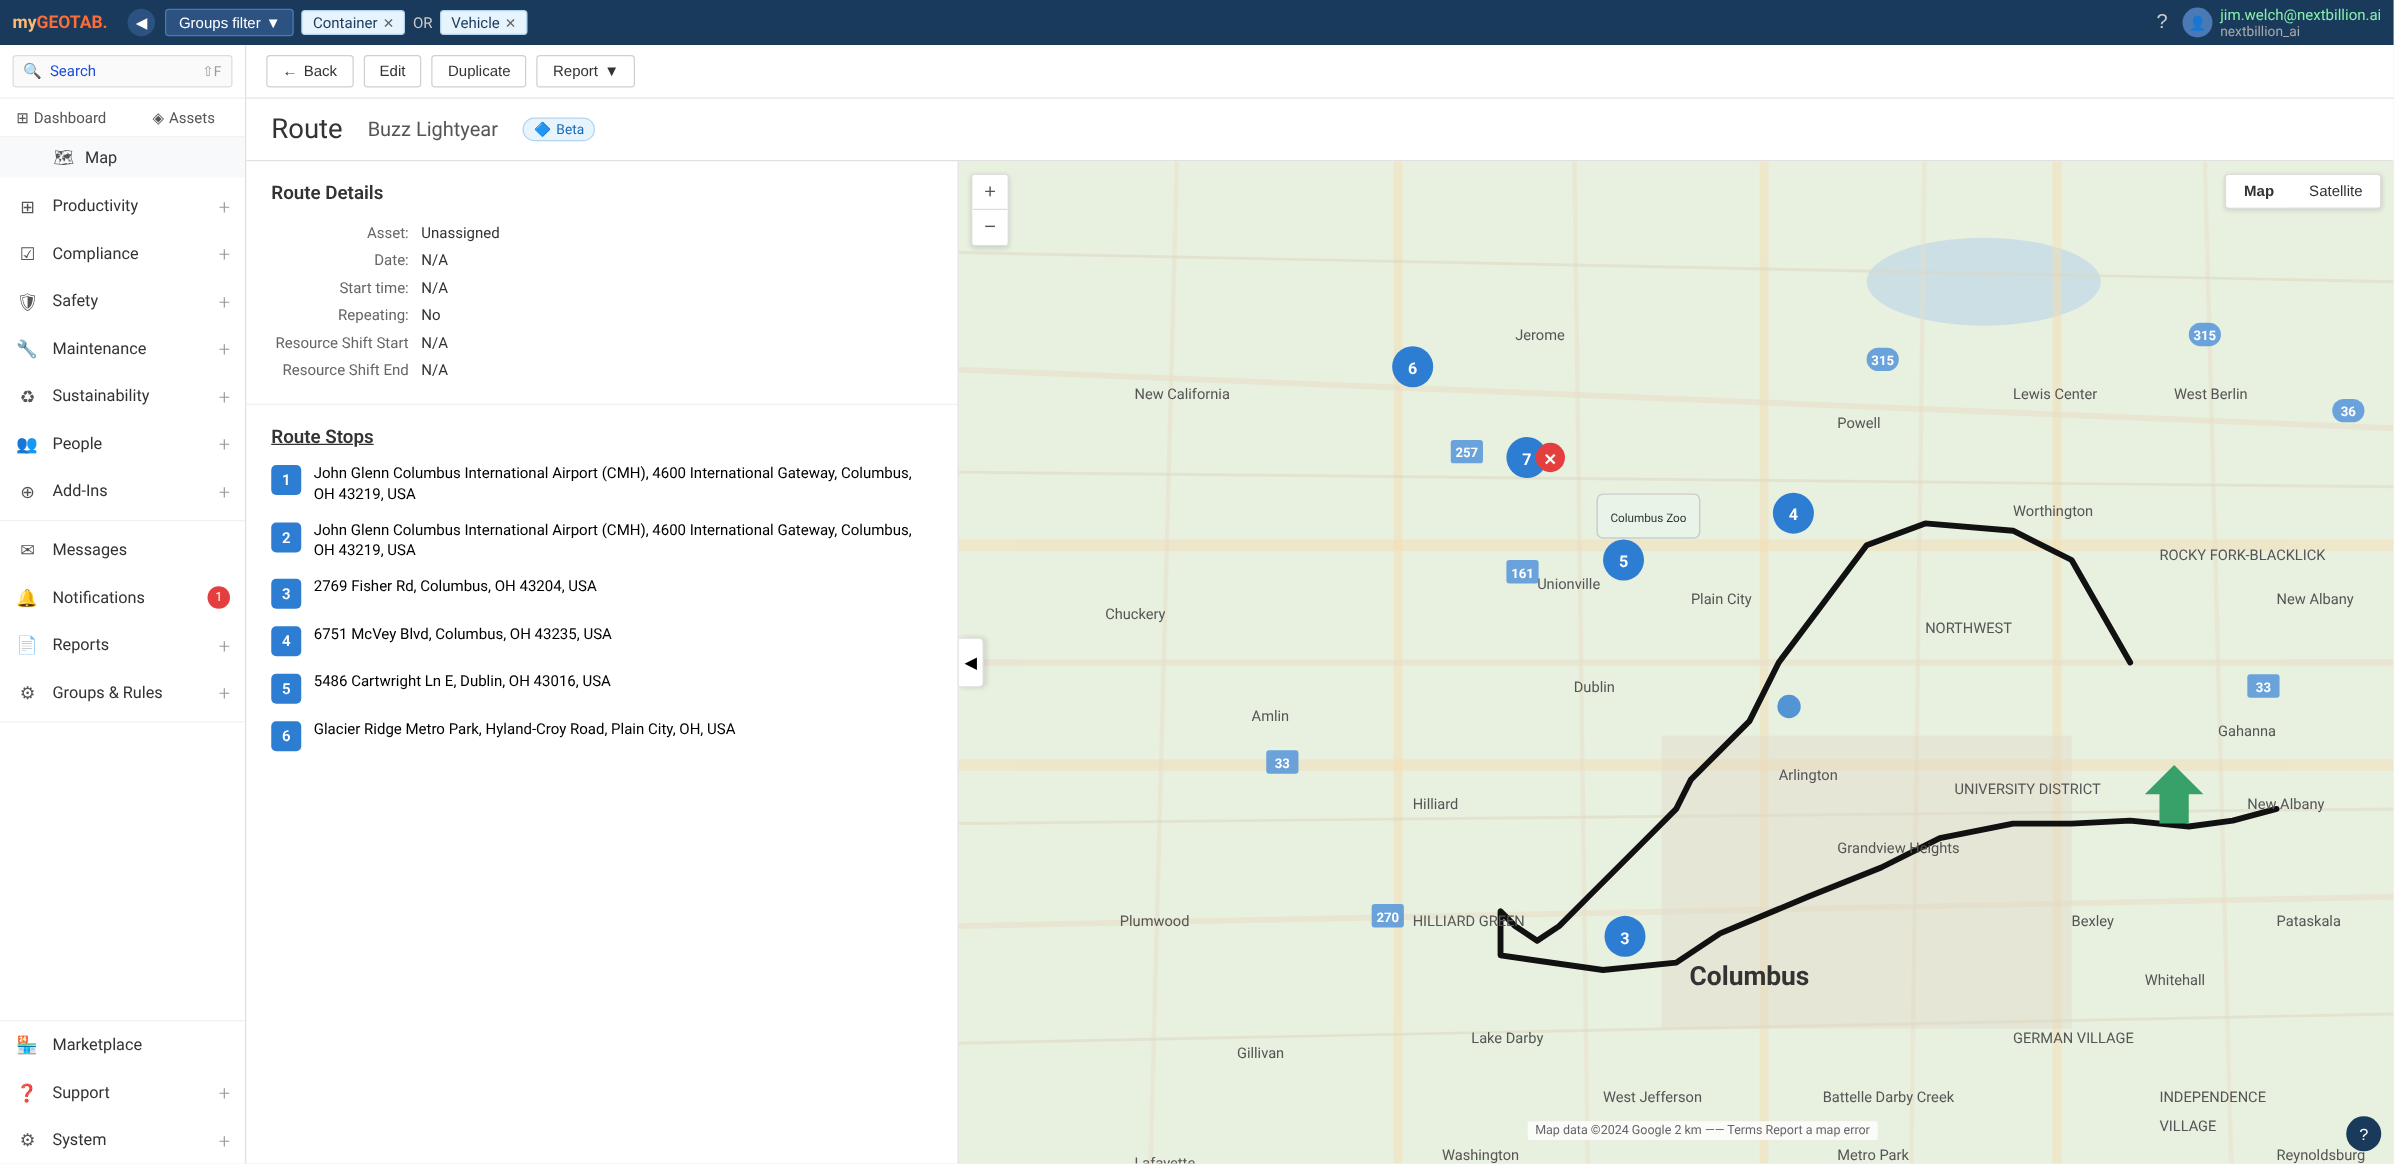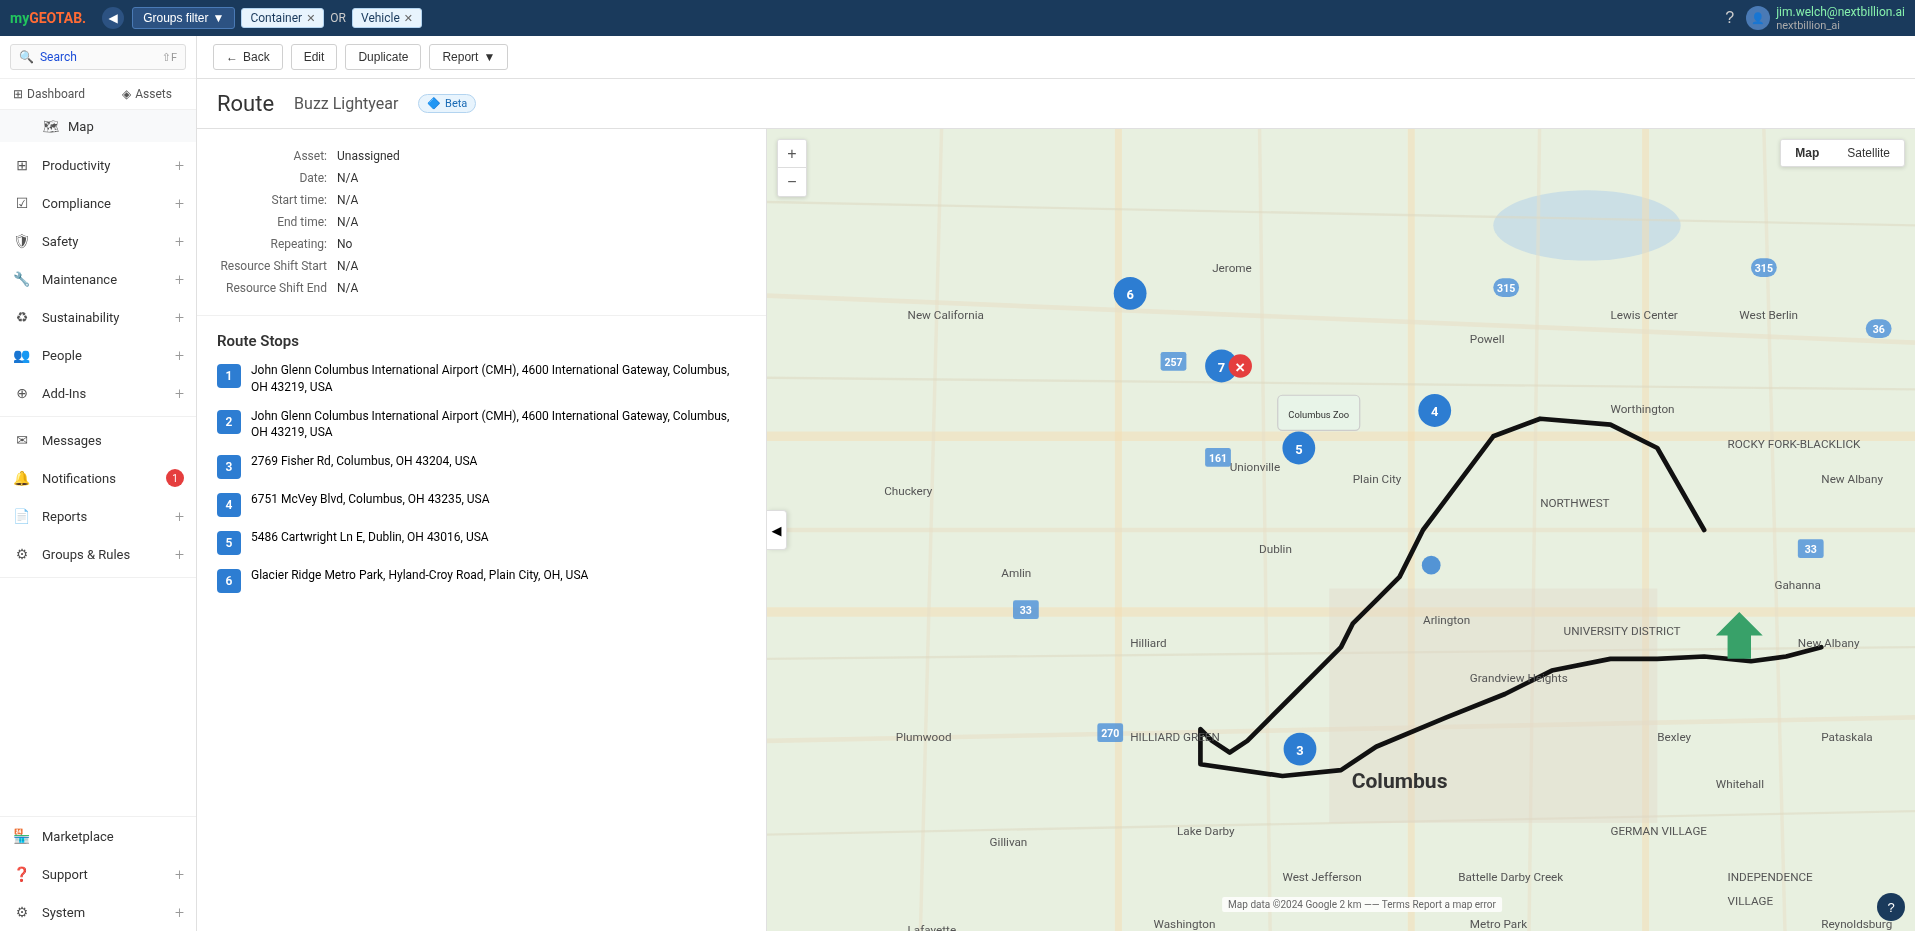--- a/index.html
+++ b/index.html
@@ -321,20 +321,21 @@
 
     
     .stops-section {
       padding: 16px 20px;
     }
     .stops-title {
       font-size: 15px;
       font-weight: 600;
       color: #333;
       margin-bottom: 12px;
+      text-decoration: underline;
     }
     .stop-item {
       display: flex;
       align-items: flex-start;
       margin-bottom: 12px;
       gap: 10px;
     }
     .stop-number {
       width: 24px;
       height: 24px;
@@ -473,21 +474,21 @@
     .sidebar-bottom {
       margin-top: auto;
       border-top: 1px solid #f0f0f0;
     }
   </style>
 </head>
 <body>
 
 <div class="topbar">
   <span class="topbar-logo">
-    <span style="color:#22c55e">my</span><span>GEOTAB</span><span style="color:#ff6b35">.</span>
+    <span style="color:#fdba74">my</span><span>GEOTAB</span><span style="color:#ff6b35">.</span>
   </span>
   <button class="topbar-collapse-btn">◀</button>
 
   <div class="topbar-filter-group">
     <button class="groups-filter-btn">
       <span>Groups filter</span>
       <span>▼</span>
     </button>
     <div class="filter-tag">
       <span>Container</span>
@@ -643,36 +644,33 @@
       <div class="beta-badge">
         <span>🔷</span>
         <span>Beta</span>
       </div>
     </div>
 
     <div class="split-view">
 
       <div class="details-panel">
         <div class="details-section">
+          <div class="details-title">Route Details</div>
           <table class="details-table">
             <tbody id="details-rows">
                 <tr>
     <td class="label-cell">Asset:</td>
     <td class="value-cell">Unassigned</td>
   </tr>
                 <tr>
     <td class="label-cell">Date:</td>
     <td class="value-cell">N/A</td>
   </tr>
                 <tr>
     <td class="label-cell">Start time:</td>
-    <td class="value-cell">N/A</td>
-  </tr>
-                <tr>
-    <td class="label-cell">End time:</td>
     <td class="value-cell">N/A</td>
   </tr>
                 <tr>
     <td class="label-cell">Repeating:</td>
     <td class="value-cell">No</td>
   </tr>
                 <tr>
     <td class="label-cell">Resource Shift Start</td>
     <td class="value-cell">N/A</td>
   </tr>

